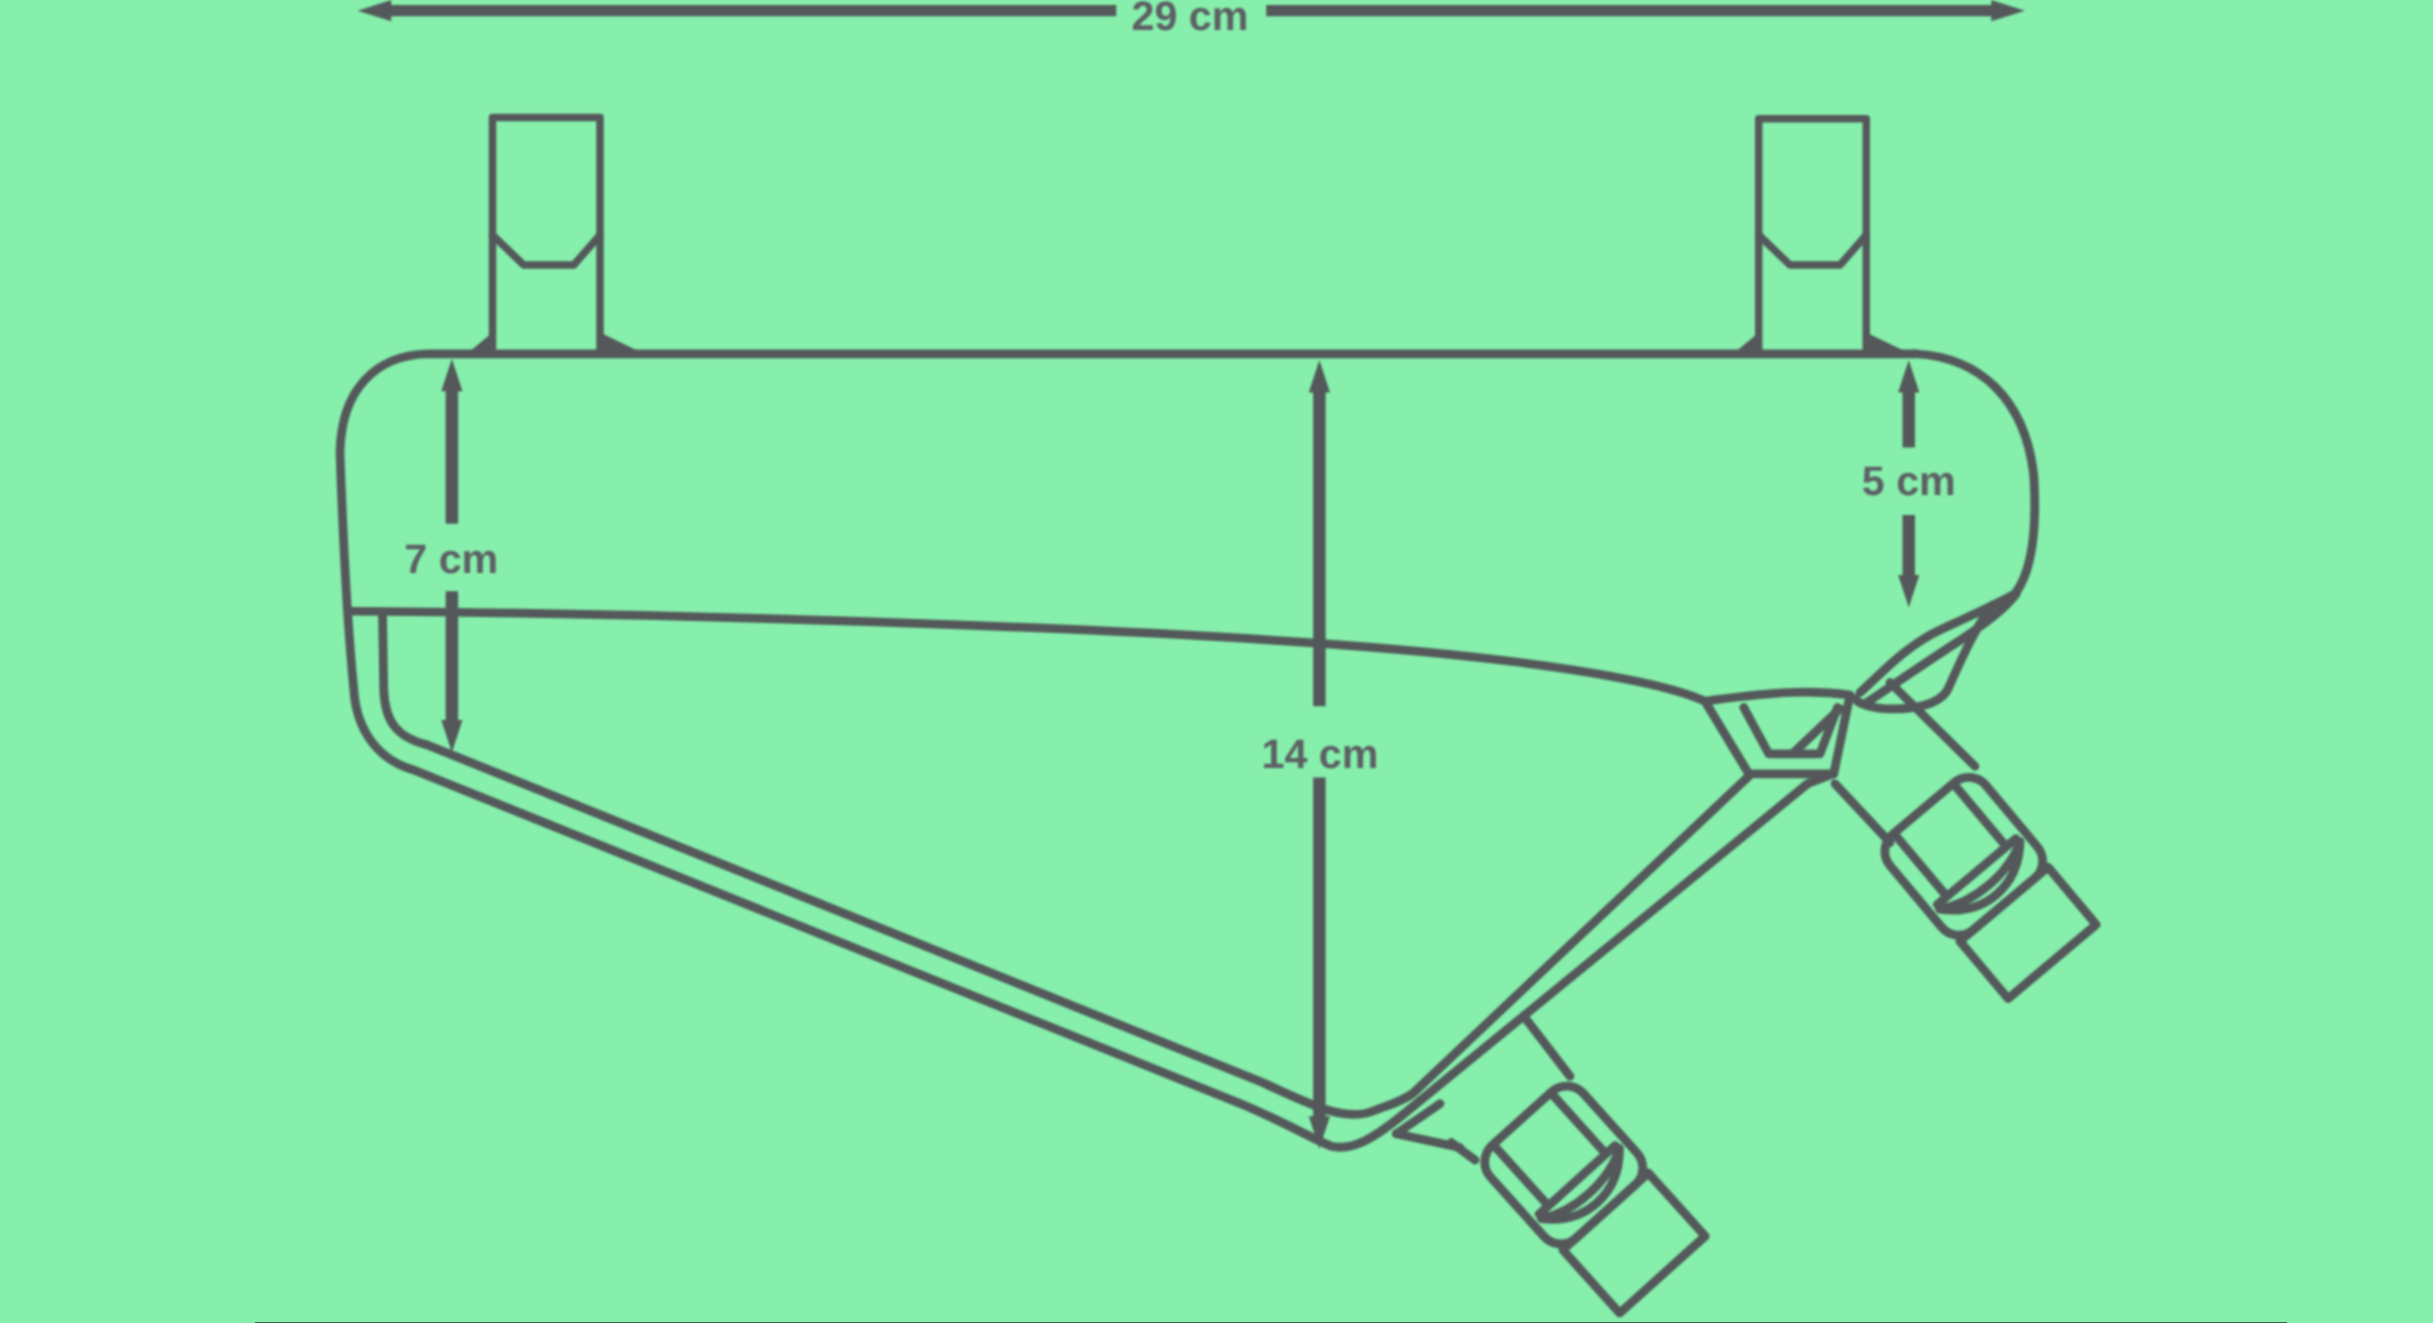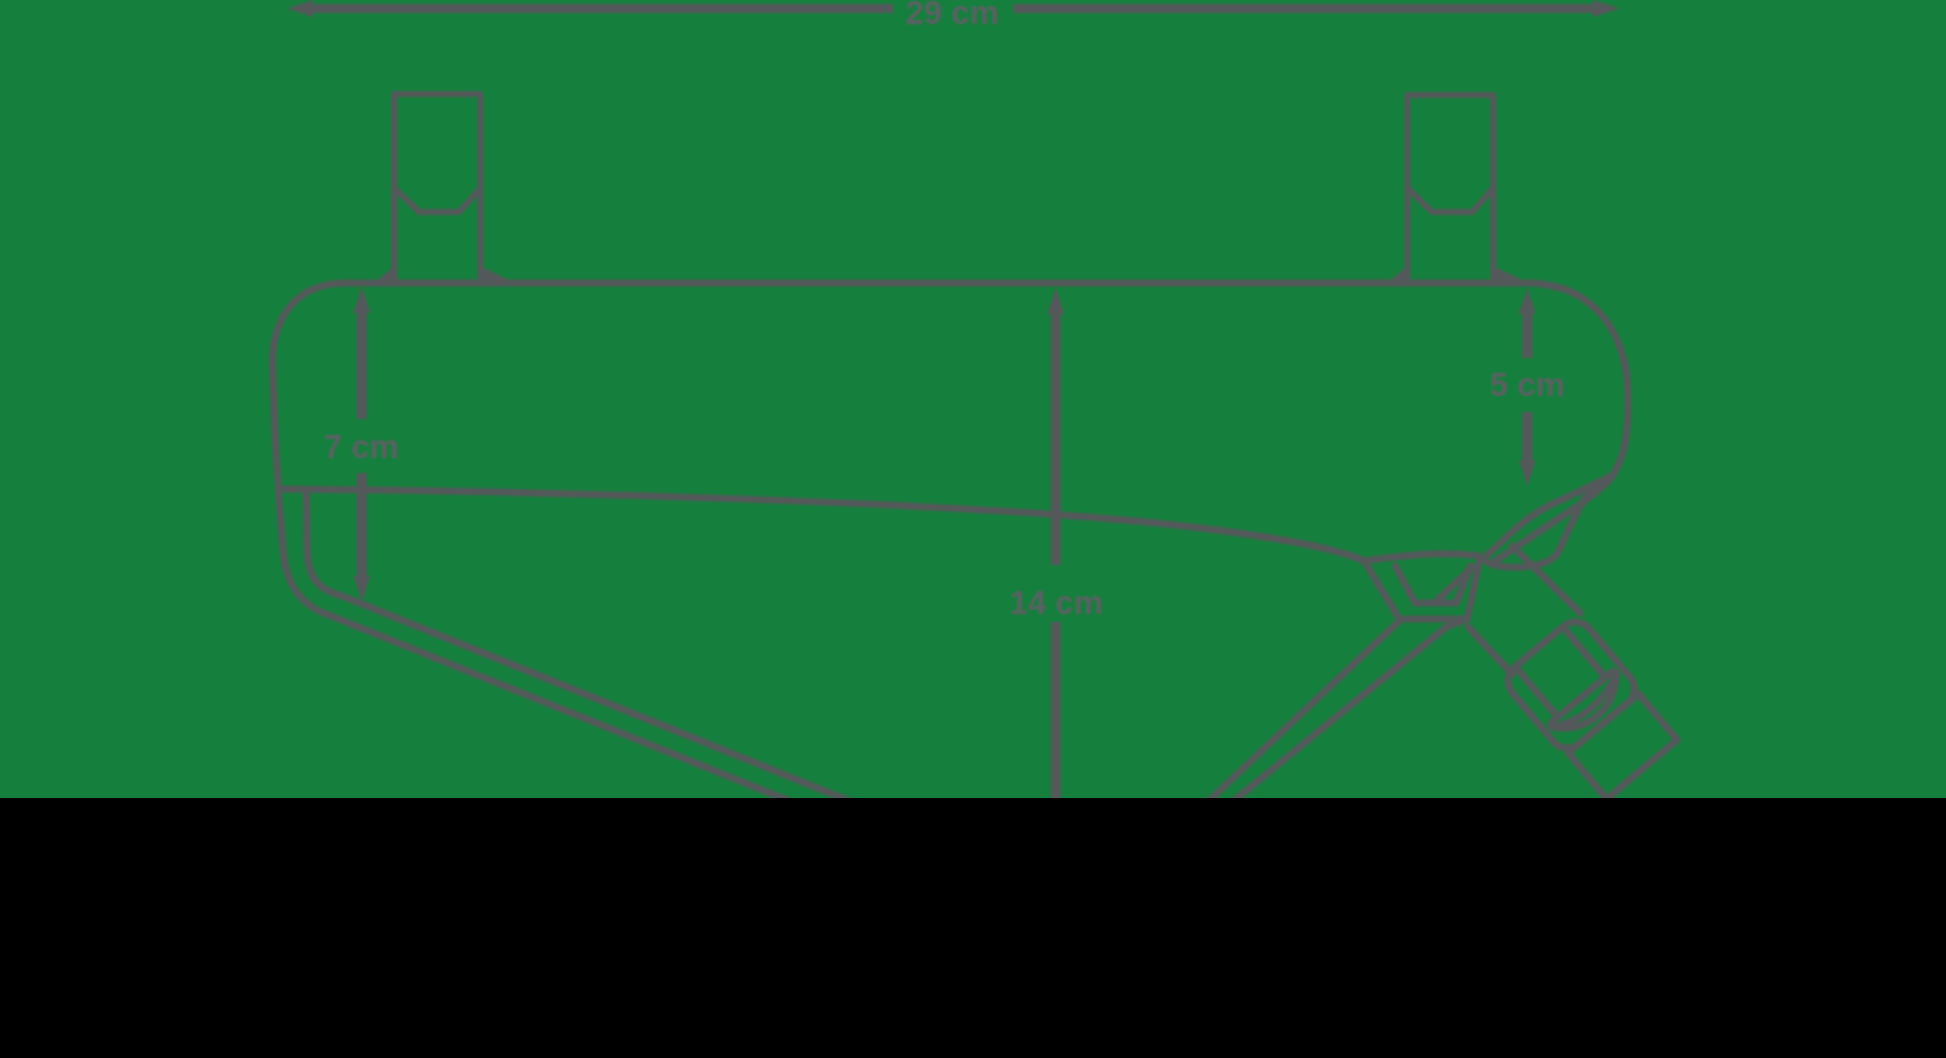--- a/index.html
+++ b/index.html
@@ -1,16 +1,16 @@
 <!DOCTYPE html>
 <html><head>
 <meta charset="utf-8">
 <style>
   html,body{margin:0;padding:0;background:#000;}
-  .stage{position:relative;width:1946px;height:798px;background:#15803d;overflow:hidden;}
+  .stage{position:relative;width:1946px;height:1058px;background:#86efac;overflow:hidden;}
   svg{display:block;}
   text{font-family:"Liberation Sans", sans-serif;font-weight:bold;fill:#5c6063;}
 </style>
 </head>
 <body>
 
 <div class="stage">
 <svg width="1946" height="1058" viewBox="0 0 1946 1058" fill="none" stroke="#54585a" stroke-width="7" stroke-linecap="round" stroke-linejoin="round" style="filter:blur(0.8px)">
 
   <g stroke-width="9" stroke-linecap="butt">

